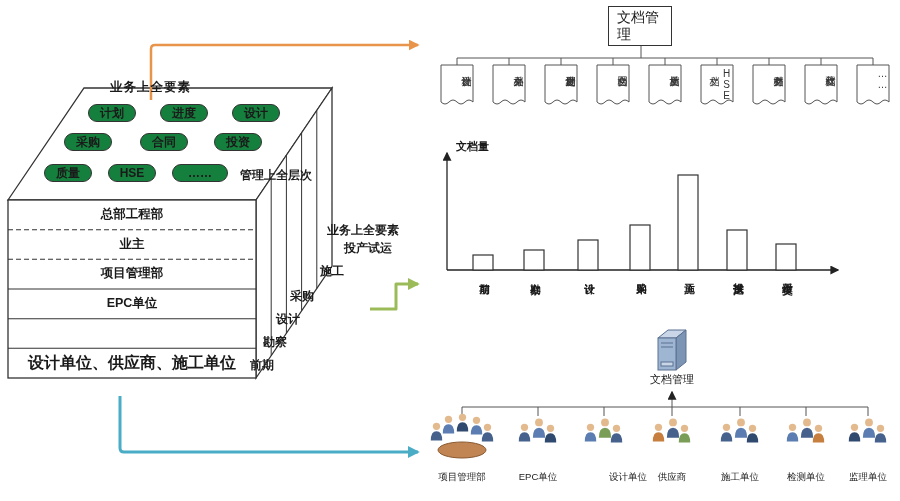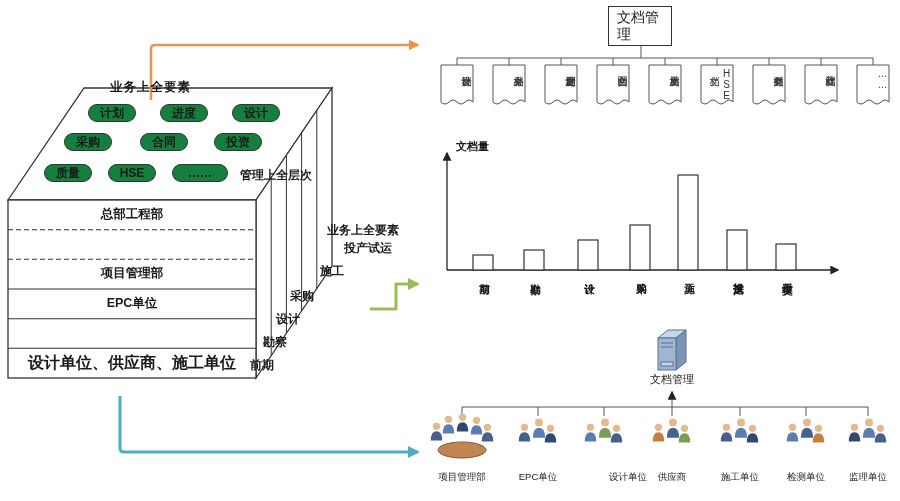--- a/index.html
+++ b/index.html
@@ -191,20 +191,21 @@
   <div class="abs tag" style="left:64px;top:133px">采购</div>
   <div class="abs tag" style="left:140px;top:133px">合同</div>
   <div class="abs tag" style="left:214px;top:133px">投资</div>
   <div class="abs tag" style="left:44px;top:164px">质量</div>
   <div class="abs tag" style="left:108px;top:164px">HSE</div>
   <div class="abs tag" style="left:172px;top:164px;min-width:56px">……</div>
 
   <div class="abs mgmt-label">管理上全层次</div>
 
   <div class="abs row-label" style="top:200px">总部工程部</div>
+  <div class="abs row-label" style="top:230px">业主</div>
   <div class="abs row-label" style="top:259px">项目管理部</div>
   <div class="abs row-label" style="top:289px">EPC单位</div>
   <div class="abs row-label" style="top:348px;font-size:16px">设计单位、供应商、施工单位</div>
 
   <div class="abs phase" style="left:250px;top:357px">前期</div>
   <div class="abs phase" style="left:263px;top:334px">勘察</div>
   <div class="abs phase" style="left:276px;top:311px">设计</div>
   <div class="abs phase" style="left:290px;top:288px">采购</div>
   <div class="abs phase" style="left:320px;top:263px">施工</div>
 

